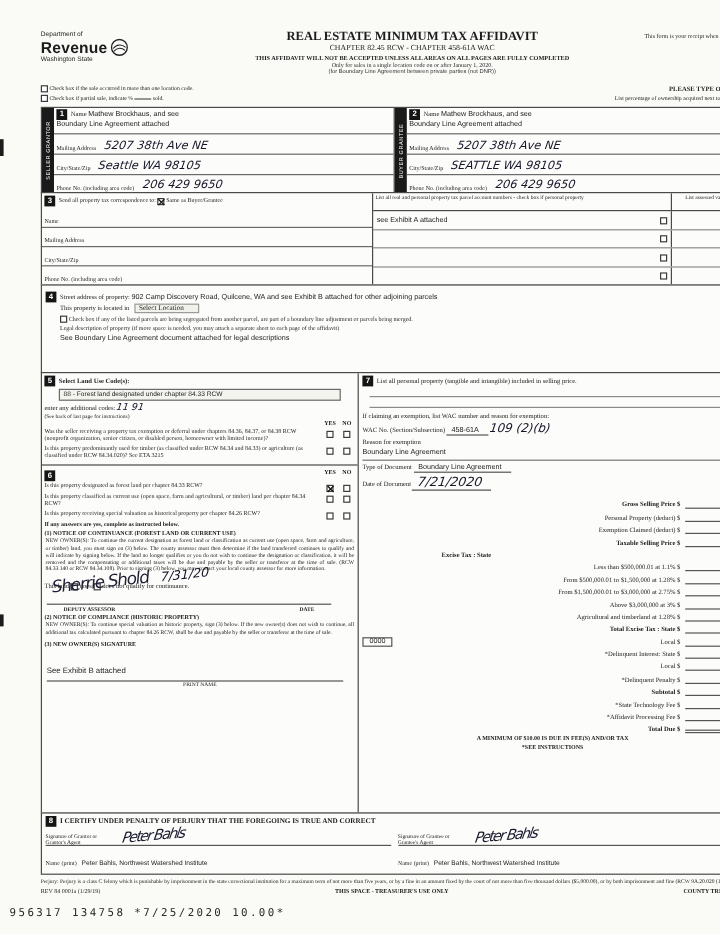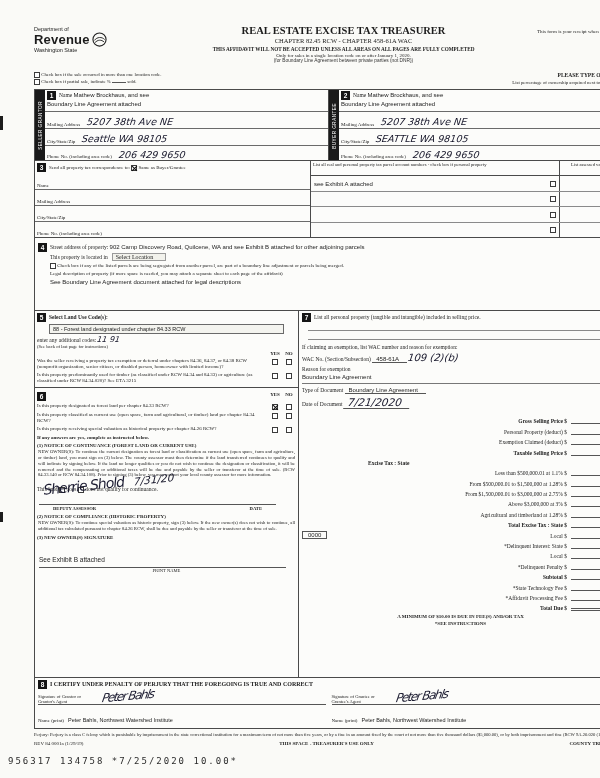--- a/index.html
+++ b/index.html
@@ -126,21 +126,21 @@
         <span>Revenue</span>
         <svg width="15" height="15" viewBox="0 0 16 16">
             <circle cx="8" cy="8" r="7" fill="none" stroke="#222" stroke-width="1.2"></circle>
             <path d="M2.5 9c3-4 8-4 11-1" fill="none" stroke="#222" stroke-width="1"></path>
             <path d="M3 11.5c3-3.5 7-3.5 10-.8" fill="none" stroke="#222" stroke-width="1"></path>
           </svg>
       </div>
       <div class="st">Washington State</div>
     </div>
     <div class="titlebox">
-      <div class="title">REAL ESTATE EXCISE TAX TREASURER</div>
+      <div class="title">REAL ESTATE MINIMUM TAX AFFIDAVIT</div>
       <div class="subtitle">CHAPTER 82.45 RCW - CHAPTER 458-61A WAC</div>
       <div class="warning">THIS AFFIDAVIT WILL NOT BE ACCEPTED UNLESS ALL AREAS ON ALL PAGES ARE FULLY COMPLETED</div>
       <div class="onlyline">Only for sales in a single location code on or after January 1, 2020.</div>
       <div class="blaline typed">(for Boundary Line Agreement between private parties (not DNR))</div>
     </div>
     <div class="receipt">This form is your receipt when stamped by cashier.</div>
   </div>
 
   <div class="instr">
     <div class="col" style="width:44%">

